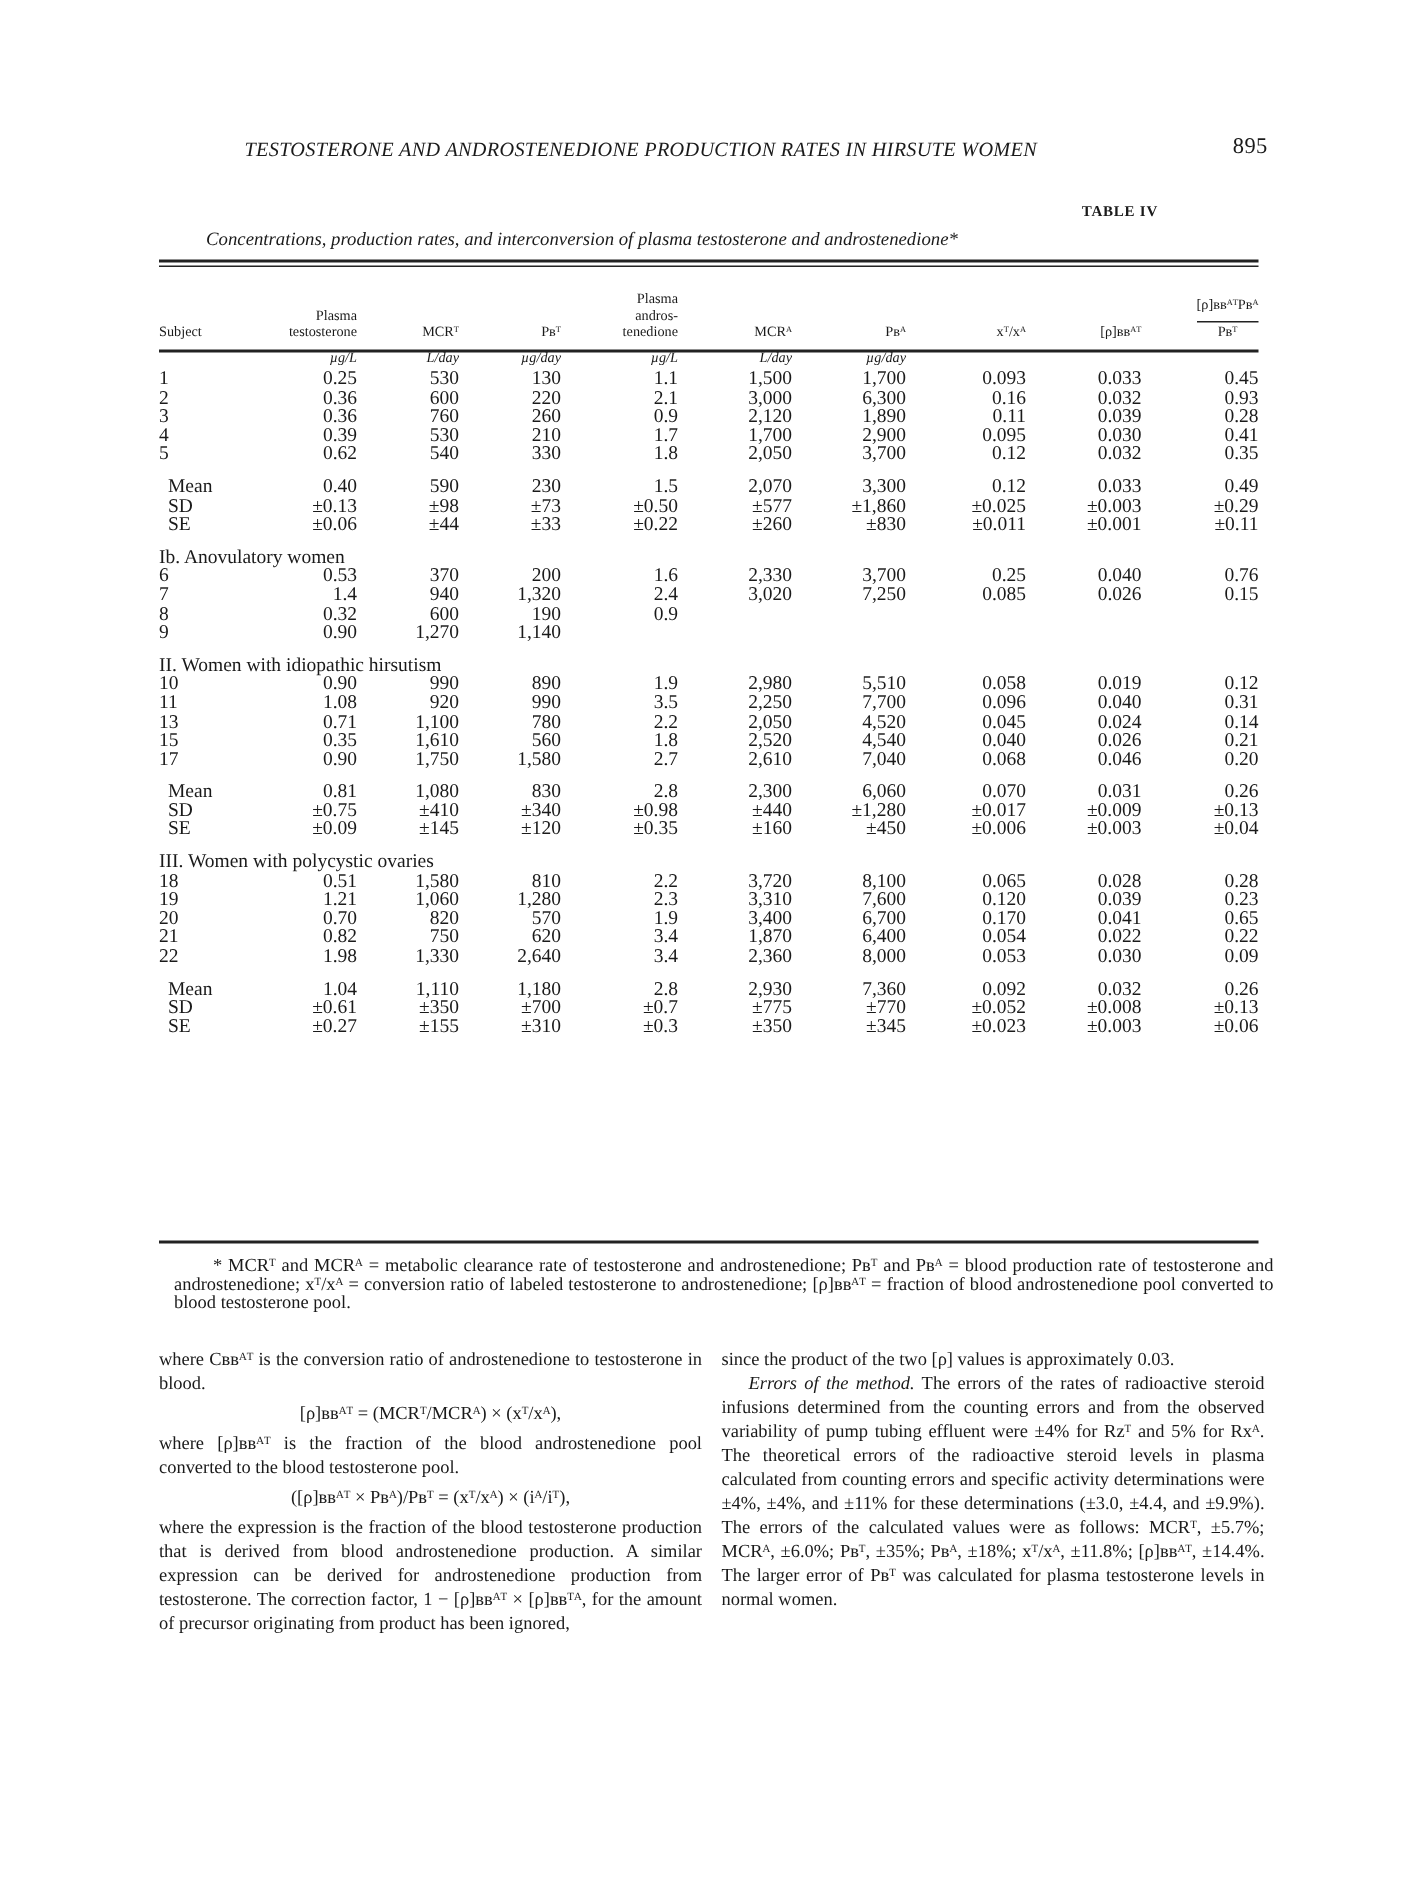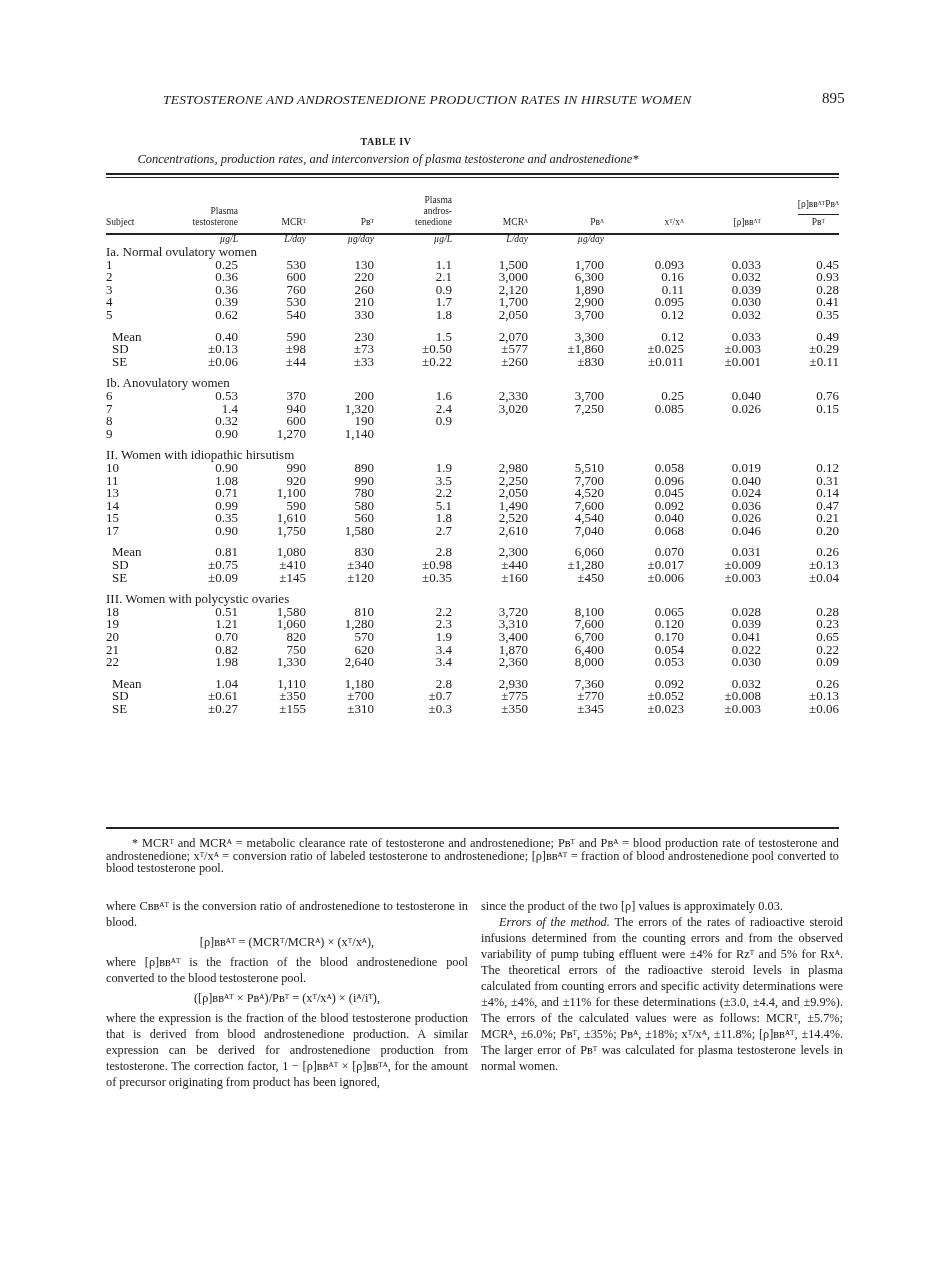--- a/index.html
+++ b/index.html
@@ -7,21 +7,21 @@
     width: 936px; height: 1261px; position: relative; overflow: hidden;
     font-family: "Liberation Serif", "DejaVu Serif", serif; color: #1a1a1a;
   }
   .running-head {
     position: absolute; top: 92px; left: 163px; width: 690px;
     font-size: 13.5px; letter-spacing: 0.2px;
   }
   .running-head .title { position: absolute; left: 0; top: 0; font-style: italic; }
   .running-head .page { position: absolute; right: 8px; top: -2px; font-size: 15px; }
   .table-label {
-    position: absolute; top: 136px; left: 0; width: 772px; text-align: center;
+    position: absolute; top: 136px; left: 0; width: 772px; text-align: right;
     font-size: 10px; font-weight: bold; letter-spacing: 0.5px;
   }
   .table-caption {
     position: absolute; top: 152px; left: 0; width: 776px; text-align: center;
     font-size: 12.5px; font-style: italic;
   }
   .rule { position: absolute; left: 106px; width: 733px; background: #222; }
   .rule.r1 { top: 173px; height: 1.5px; }
   .rule.r2 { top: 177px; height: 1px; }
   .rule.r3 { top: 233px; height: 1.5px; }
@@ -39,21 +39,21 @@
   td.num { text-align: right; }
   .units td { font-style: italic; font-size: 9.5px; height: 18px; vertical-align: middle; padding-top: 6px; }
   .group td { font-size: 13px; padding-top: 4px; padding-bottom: 7px; }
   .gap td { height: 9px; }
   .stat td.sub { padding-left: 6px; }
   .frac { display: inline-block; text-align: center; }
   .frac .top { display: block; border-bottom: 1px solid #222; padding-bottom: 4px; }
   .frac .bot { display: block; padding-top: 2px; }
 
   .footnote {
-    position: absolute; top: 837px; left: 106px; width: 733px;
+    position: absolute; top: 837px; left: 116px; width: 733px;
     font-size: 12.3px; line-height: 12.5px; text-align: justify; text-indent: 26px;
   }
   .col {
     position: absolute; top: 898px; width: 362px;
     font-size: 12.3px; line-height: 16px; text-align: justify;
   }
   .col.left { left: 106px; }
   .col.right { left: 481px; }
   .col p { margin: 0; }
   .eq { text-align: center; margin: 4px 0 4px 0 !important; }
@@ -109,23 +109,20 @@
         <td class="num">µg/L</td>
         <td class="num">L/day</td>
         <td class="num">µg/day</td>
         <td class="num">µg/L</td>
         <td class="num">L/day</td>
         <td class="num">µg/day</td>
         <td class="num"></td>
         <td class="num"></td>
         <td class="num"></td>
       </tr>
-      <tr class="group">
-        <td colspan="10" style="text-align: left;">Ia. Normal ovulatory women</td>
-      </tr>
       <tr>
         <td class="sub">1</td>
         <td class="num">0.25</td>
         <td class="num">530</td>
         <td class="num">130</td>
         <td class="num">1.1</td>
         <td class="num">1,500</td>
         <td class="num">1,700</td>
         <td class="num">0.093</td>
         <td class="num">0.033</td>
@@ -306,32 +303,20 @@
         <td class="sub">13</td>
         <td class="num">0.71</td>
         <td class="num">1,100</td>
         <td class="num">780</td>
         <td class="num">2.2</td>
         <td class="num">2,050</td>
         <td class="num">4,520</td>
         <td class="num">0.045</td>
         <td class="num">0.024</td>
         <td class="num">0.14</td>
-      </tr>
-      <tr>
-        <td class="sub">14</td>
-        <td class="num">0.99</td>
-        <td class="num">590</td>
-        <td class="num">580</td>
-        <td class="num">5.1</td>
-        <td class="num">1,490</td>
-        <td class="num">7,600</td>
-        <td class="num">0.092</td>
-        <td class="num">0.036</td>
-        <td class="num">0.47</td>
       </tr>
       <tr>
         <td class="sub">15</td>
         <td class="num">0.35</td>
         <td class="num">1,610</td>
         <td class="num">560</td>
         <td class="num">1.8</td>
         <td class="num">2,520</td>
         <td class="num">4,540</td>
         <td class="num">0.040</td>

